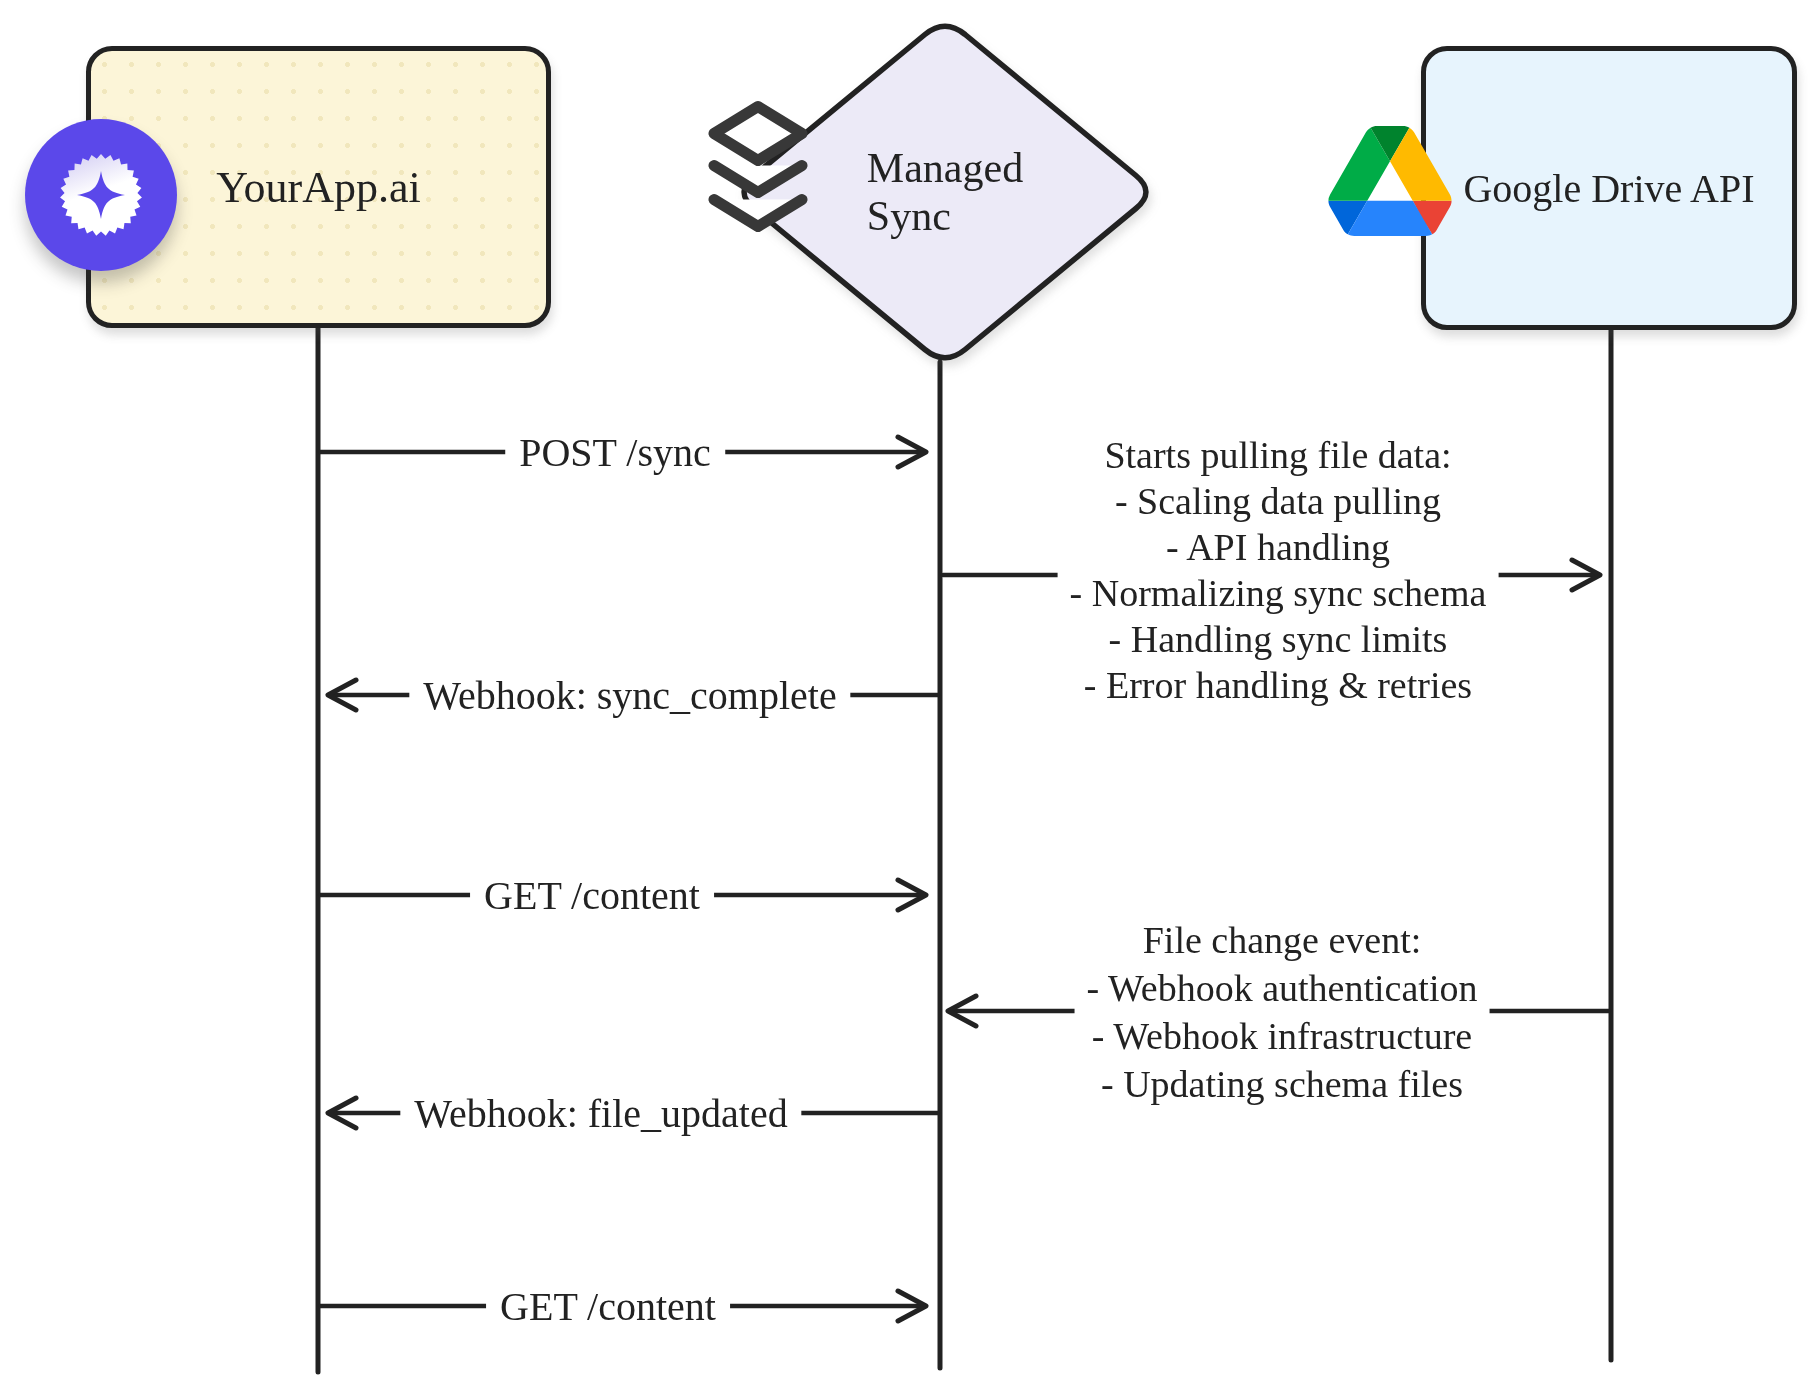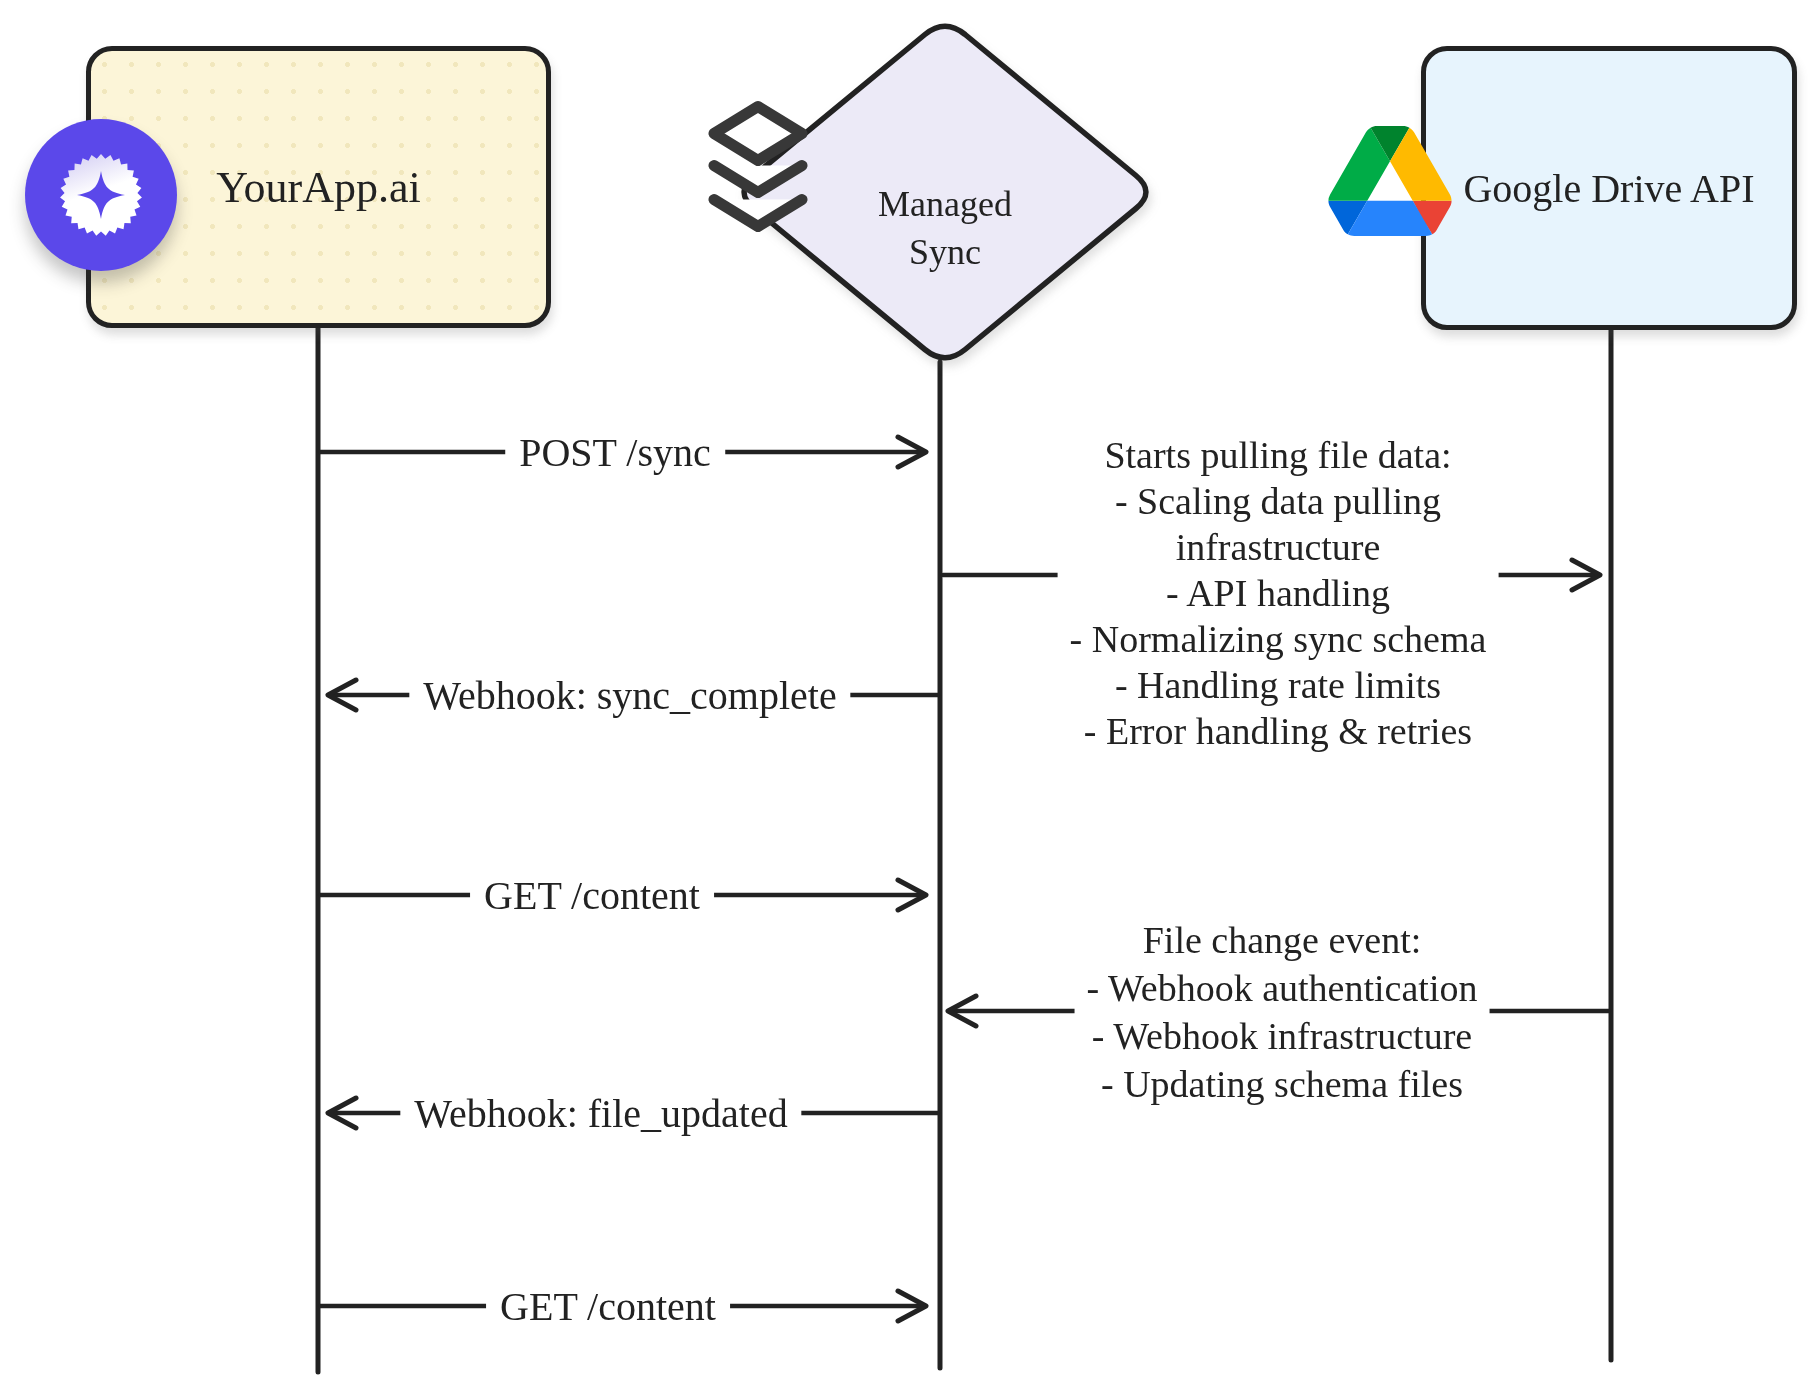--- a/index.html
+++ b/index.html
@@ -35,22 +35,22 @@
   }
   .drive-box{background-color:var(--drive-fill);}
   .app-badge{
     position:absolute; width:152px; height:152px; border-radius:50%;
     background:var(--purple); box-shadow:0 12px 16px rgba(50,50,50,0.28);
     display:flex; align-items:center; justify-content:center;
   }
   #star{fill:var(--purple);}
   .icon-abs{position:absolute;}
   .diamond-label{
-    position:absolute; transform:translate(-50%,-50%); text-align:center;
-    font-size:36px; line-height:48px; white-space:nowrap;margin-top:36px;
+    position:absolute; transform:translate(-50%,-50%); text-align:left;
+    font-size:42px; line-height:48px; white-space:nowrap;
   }
   .msg{
     position:absolute; transform:translate(-50%,-50%); background:#ffffff;
     padding:2px 14px; font-size:40px; white-space:nowrap;
   }
   .note{
     position:absolute; transform:translateX(-50%); background:#ffffff;
     text-align:center; font-size:38px; white-space:nowrap; padding:0 12px;
   }
   .dl-db{fill:var(--drive-dark-blue);} .dl-g{fill:var(--drive-green);}
@@ -154,24 +154,23 @@
 
   <div class="msg" style="left:615px; top:452px;">POST /sync</div>
   <div class="msg" style="left:630px; top:695px;">Webhook: sync_complete</div>
   <div class="msg" style="left:592px; top:895px;">GET /content</div>
   <div class="msg" style="left:601px; top:1113px;">Webhook: file_updated</div>
   <div class="msg" style="left:608px; top:1306px;">GET /content</div>
 
   <div class="note" style="left:1278px; top:432px; line-height:46px;">
     <div>Starts pulling file data:</div>
     <div>- Scaling data pulling</div>
-    <div>infrastructure</div>
     <div>- API handling</div>
     <div>- Normalizing sync schema</div>
-    <div>- Handling rate limits</div>
+    <div>- Handling sync limits</div>
     <div>- Error handling &amp; retries</div>
   </div>
 
   <div class="note" style="left:1282px; top:916px; line-height:48px;">
     <div>File change event:</div>
     <div>- Webhook authentication</div>
     <div>- Webhook infrastructure</div>
     <div>- Updating schema files</div>
   </div>
 

